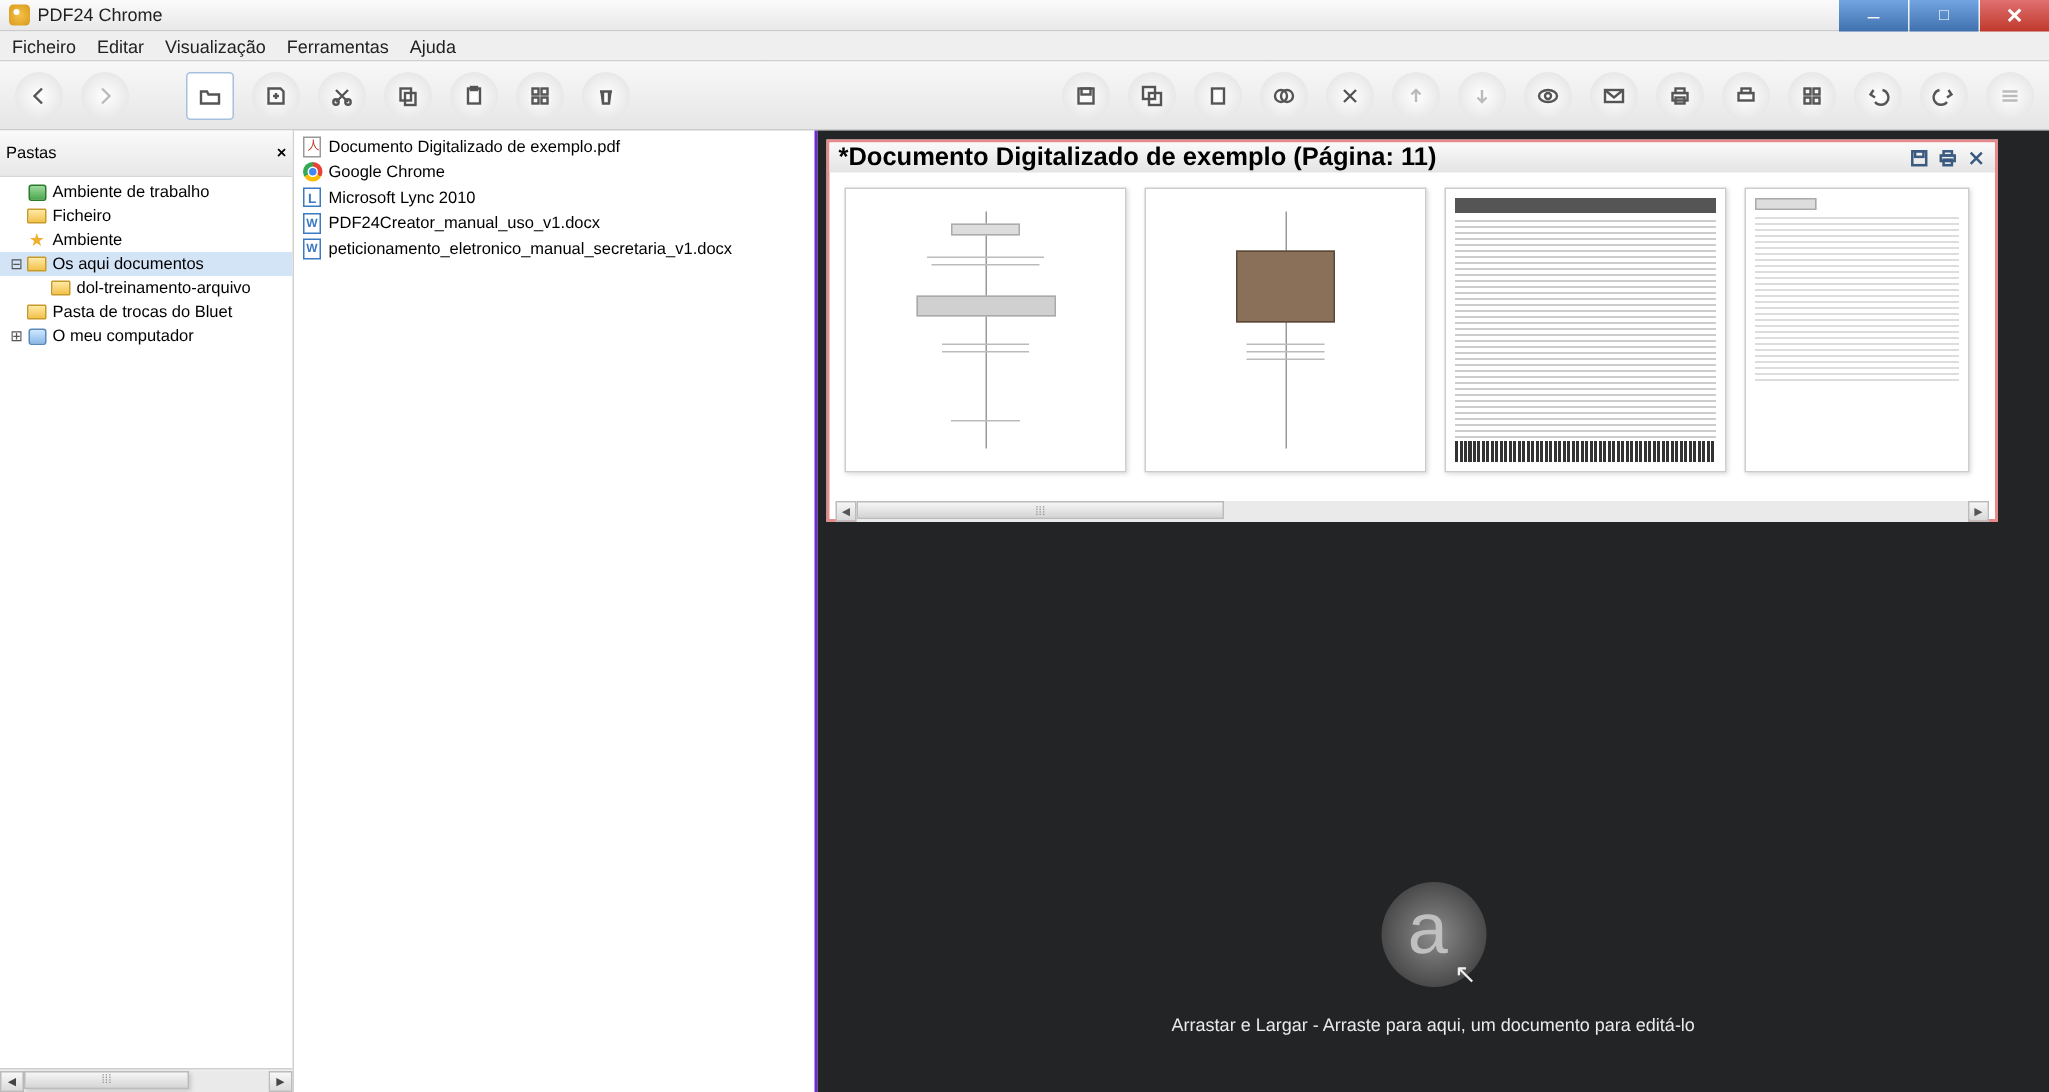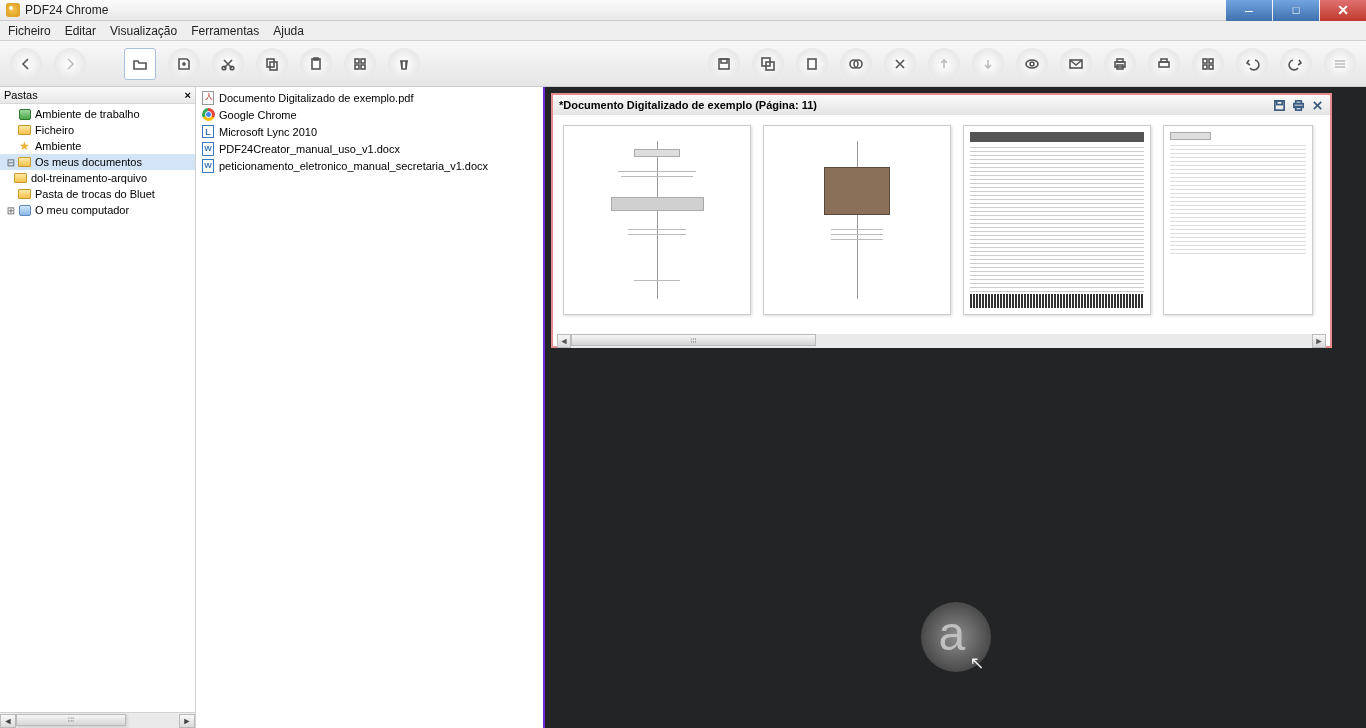--- a/index.html
+++ b/index.html
@@ -20,21 +20,21 @@
 
 .toolbar { height: 46px; background: linear-gradient(#f8f8f8,#e6e6e6); display: flex; align-items: center; padding: 0 10px; border-bottom: 1px solid #ccc; }
 .tb-group { display: flex; gap: 12px; align-items: center; }
 .tb-spacer { flex: 1; }
 .tb-btn { width: 32px; height: 32px; border-radius: 16px; background: radial-gradient(#fff,#e8e8e8 70%,#d8d8d8); display: flex; align-items: center; justify-content: center; color: #555; cursor: pointer; }
 .tb-btn.boxed { border: 1px solid #a8c0e0; background: #fff; border-radius: 3px; }
 .tb-btn svg { width: 16px; height: 16px; stroke: #555; fill: none; stroke-width: 1.6; }
 
 .content { display: flex; height: 641px; }
 .sidebar { width: 196px; border-right: 1px solid #d0d0d0; display: flex; flex-direction: column; }
-.sidebar-header { height: 17px; background: linear-gradient(#fafafa,#e8e8e8); padding: 0 4px; font-size: 11px; display: flex; align-items: center; border-bottom: 1px solid #d8d8d8; }
+.sidebar-header { height: 31px; background: linear-gradient(#fafafa,#e8e8e8); padding: 0 4px; font-size: 11px; display: flex; align-items: center; border-bottom: 1px solid #d8d8d8; }
 .sidebar-header .closex { margin-left: auto; font-weight: bold; cursor: pointer; }
 .tree { flex: 1; padding: 2px 0; overflow: hidden; white-space: nowrap; }
 .tree-row { display: flex; align-items: center; height: 16px; padding-left: 6px; font-size: 11px; cursor: default; }
 .tree-row.selected { background: #d4e4f7; }
 .exp { width: 10px; text-align: center; color: #555; font-size: 10px; }
 .t-icon { width: 15px; height: 14px; margin: 0 3px 0 1px; display: flex; align-items: center; justify-content: center; }
 .fld { background: linear-gradient(#ffe9a6,#f2c24a); border: 1px solid #c79a2a; border-radius: 1px; width: 13px; height: 10px; }
 .desk { background: linear-gradient(#9fd89f,#4aa84a); border: 1px solid #2a7a2a; border-radius: 2px; width: 12px; height: 11px; }
 .star { color: #f0b030; font-size: 12px; }
 .comp { background: linear-gradient(#cfe8ff,#8ab8e8); border: 1px solid #5a88b8; border-radius: 2px; width: 12px; height: 11px; }
@@ -48,21 +48,21 @@
 .file-row .f-icon { width: 16px; height: 15px; margin-right: 3px; display: flex; align-items: center; justify-content: center; font-family: Arial; }
 .ic-pdf { background: #fff; border: 1px solid #999; position: relative; width: 12px; height: 14px; }
 .ic-pdf::after { content:"人"; position:absolute; color:#c0392b; font-size:8px; top:1px; left:2px; line-height:8px; }
 .ic-chrome { border-radius:50%; width:13px; height:13px; background: conic-gradient(#ea4335 0 120deg,#fbbc05 120deg 240deg,#34a853 240deg 360deg); position:relative; }
 .ic-chrome::after { content:""; position:absolute; width:5px; height:5px; border-radius:50%; background:#4285f4; border:1px solid #fff; top:3px; left:3px; }
 .ic-lync { background:#fff; border:1px solid #3a7ac0; width:12px; height:13px; display:flex; align-items:center; justify-content:center; color:#3a7ac0; font-weight:bold; font-size:9px; }
 .ic-docx { background:#fff; border:1px solid #3a7ac0; width:12px; height:14px; display:flex; align-items:center; justify-content:center; color:#3a7ac0; font-weight:bold; font-size:8px; }
 
 .preview { flex: 1; background: #222425; padding: 6px; position: relative; }
 .doc-box { border: 2px solid #e58b8b; background: #fff; width: 781px; height: 255px; }
-.doc-hdr { height: 20px; background: linear-gradient(#fafafa,#e4e4e4); display: flex; align-items: center; padding: 0 6px; font-size: 11px; font-weight: bold; }
+.doc-hdr { height: 20px; background: linear-gradient(#fafafa,#e4e4e4); display: flex; align-items: center; padding: 0 6px; font-size: 17px; font-weight: bold; }
 .doc-hdr .act { margin-left: auto; display: flex; gap: 6px; }
 .doc-hdr .act svg { width: 13px; height: 13px; stroke:#3a5a80; fill:none; stroke-width:1.8; cursor:pointer; }
 .thumbs { display: flex; gap: 12px; padding: 10px 10px 2px; height: 218px; }
 .thumb { width: 188px; height: 190px; background: #fff; border: 1px solid #ccc; box-shadow: 1px 1px 3px rgba(0,0,0,.15); position: relative; overflow: hidden; }
 .thumb .vline { position:absolute; left:50%; top:8%; bottom:8%; width:1px; background:#999; }
 .scroll-h { height: 16px; display: flex; align-items: center; padding: 0 4px; }
 .scroll-h .sar { width: 14px; height: 14px; background: linear-gradient(#f6f6f6,#d8d8d8); border:1px solid #bbb; display:flex; align-items:center; justify-content:center; font-size:9px; color:#555; }
 .scroll-h .strack { flex:1; height:14px; background:#eaeaea; position:relative; }
 .scroll-h .sthumb { position:absolute; left:0; top:0; width:245px; height:12px; background:linear-gradient(#f6f6f6,#d4d4d4); border:1px solid #bbb; display:flex; align-items:center; justify-content:center; font-size:8px; color:#888; }
 
@@ -269,23 +269,23 @@
       <div class="tree-row">
           <span class="exp"></span>
           <span class="t-icon star">★</span>
           <span>Ambiente</span>
         </div>
       <div class="tree-row selected">
           <span class="exp">⊟</span>
           <span class="t-icon">
             <span class="fld"></span>
           </span>
-          <span>Os meus documentos</span>
-        </div>
-      <div class="tree-row" style="padding-left:12px">
+          <span>Os aqui documentos</span>
+        </div>
+      <div class="tree-row" style="padding-left:32px">
           <span class="t-icon">
             <span class="fld"></span>
           </span>
           <span>dol-treinamento-arquivo</span>
         </div>
       <div class="tree-row" style="padding-left:16px">
           <span class="t-icon">
             <span class="fld"></span>
           </span>
           <span>Pasta de trocas do Bluet</span>
@@ -406,15 +406,16 @@
             <div class="sthumb">⁞⁞⁞</div>
           </div>
         <div class="sar">►</div>
       </div>
     </div>
 
     <div class="dropzone">
       <div class="dz-circle">
         <span class="cursor">↖</span>
       </div>
+      <div class="dz-text">Arrastar e Largar - Arraste para aqui, um documento para editá-lo</div>
     </div>
   </div>
 </div>
 
 </body></html>

